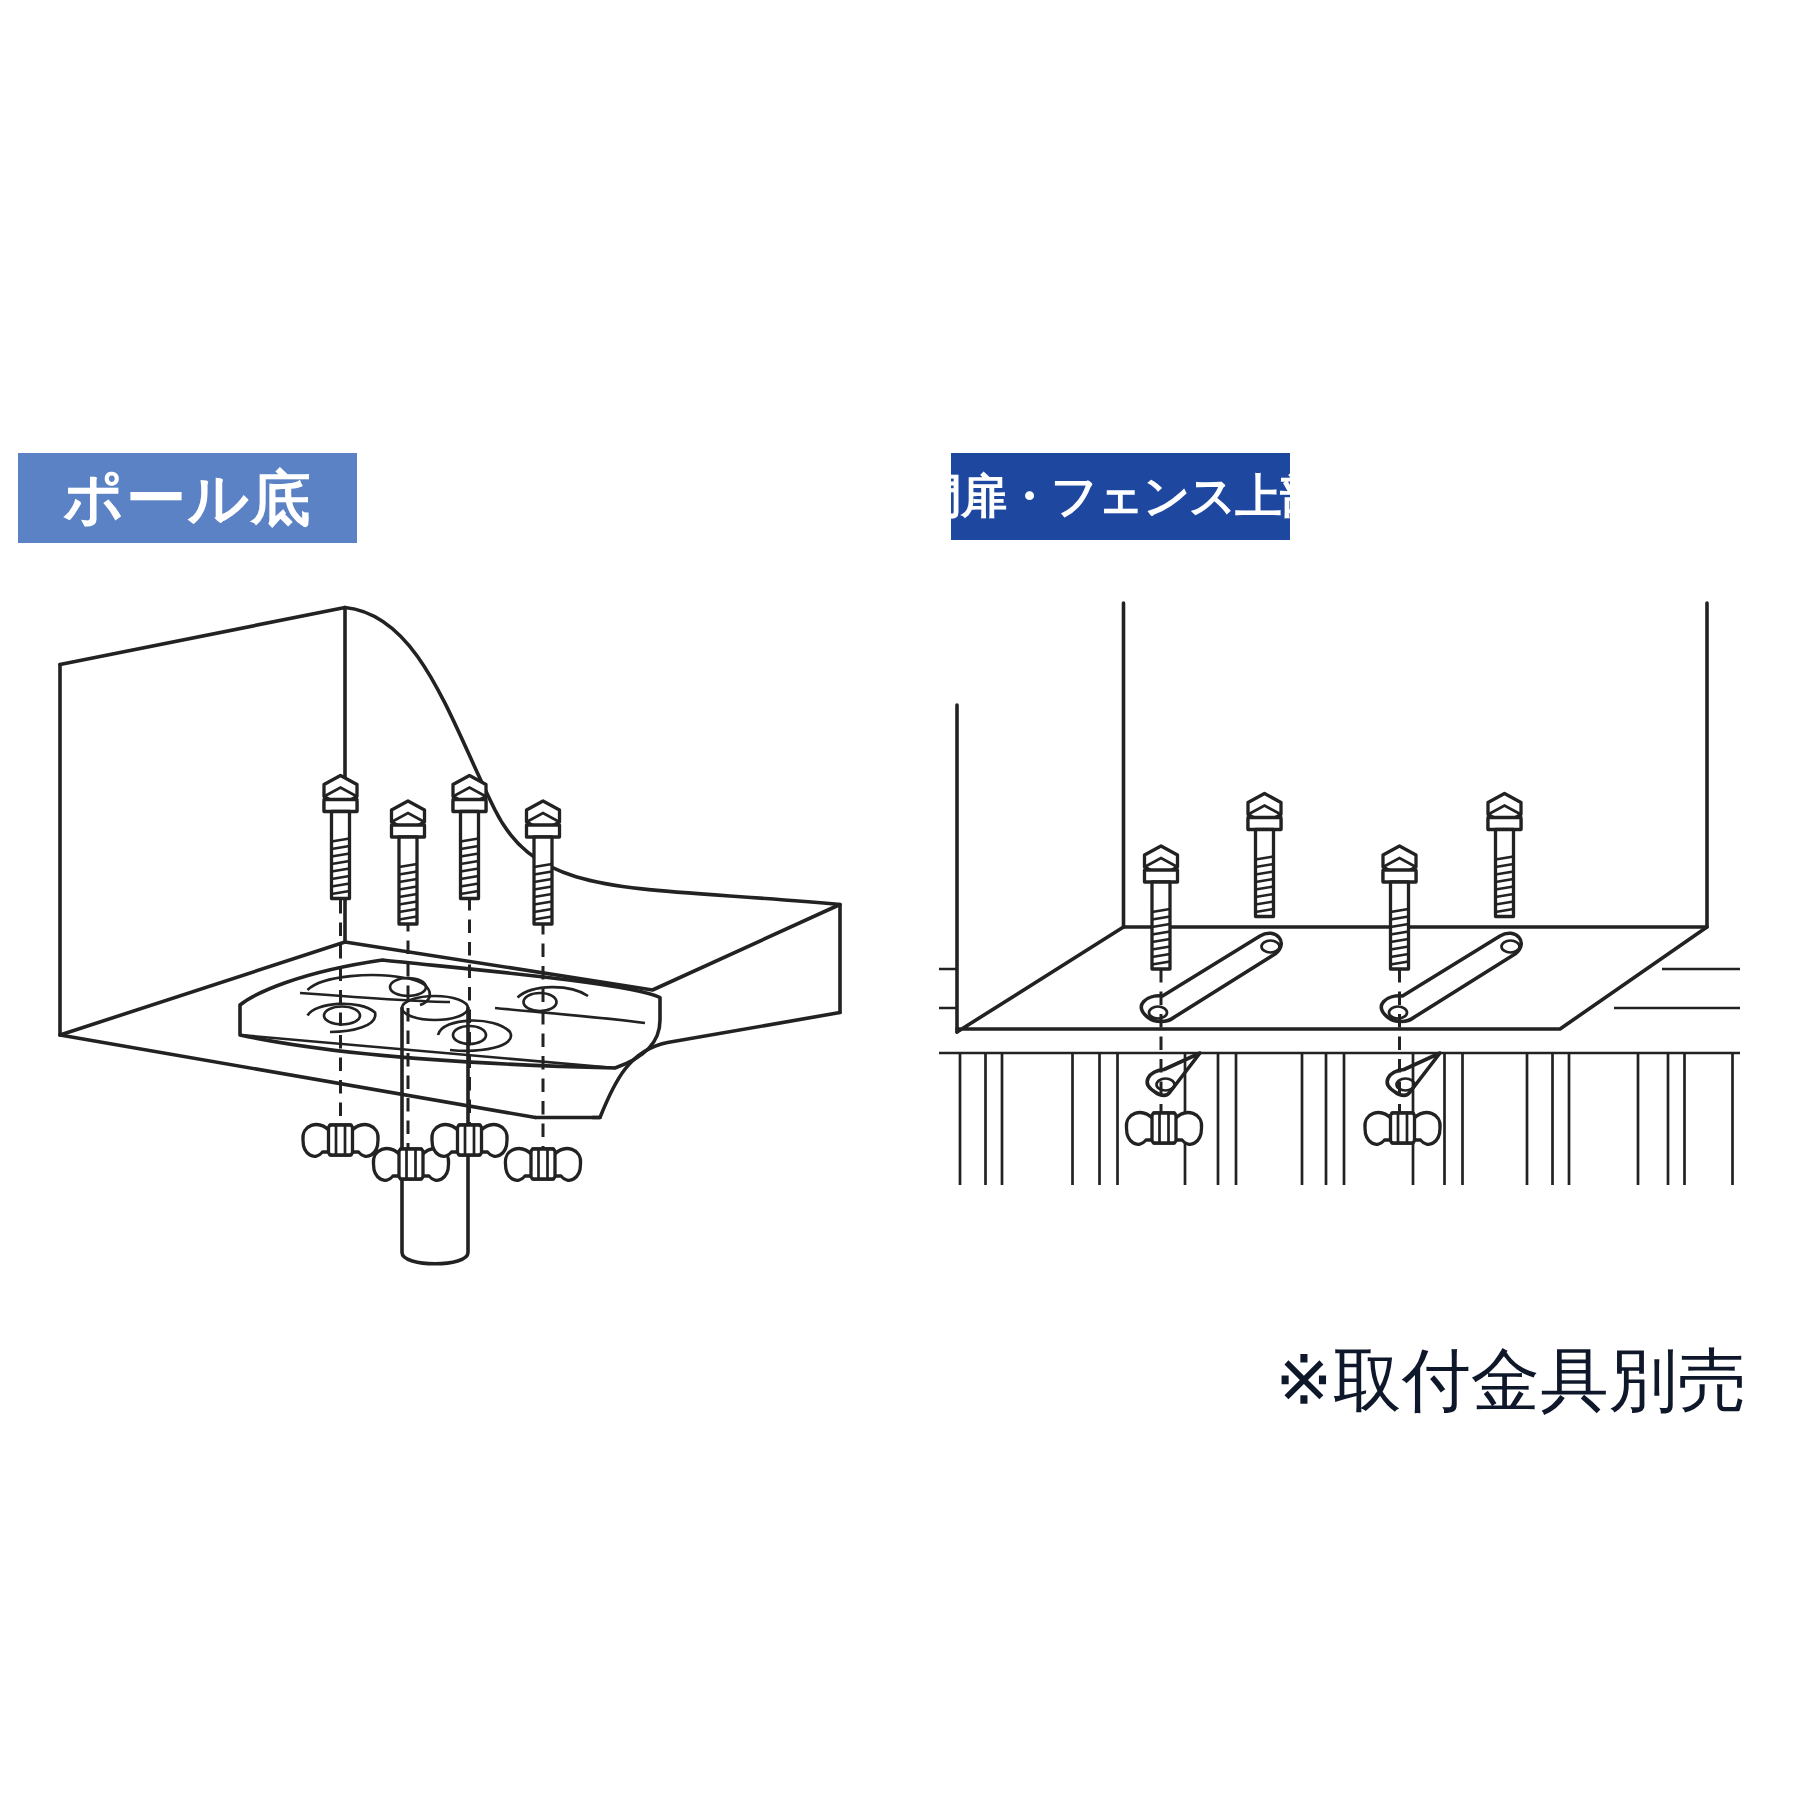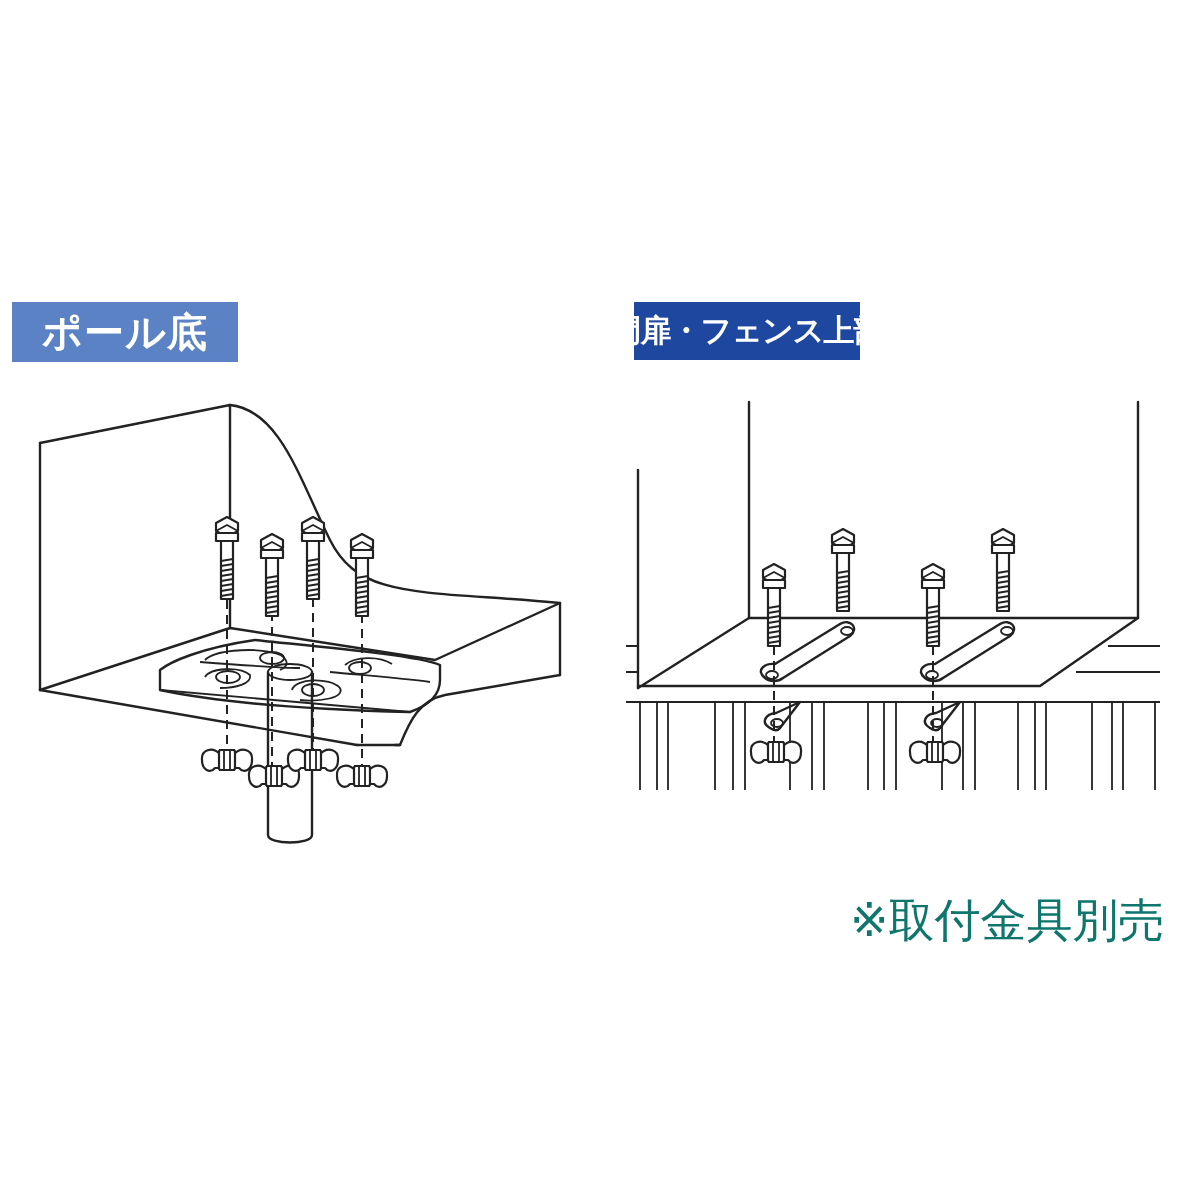--- a/index.html
+++ b/index.html
@@ -1,20 +1,20 @@
 <!DOCTYPE html>
 <html><head>
 <meta charset="utf-8">
 <style>
   html, body { margin:0; padding:0; background:#ffffff; }
   body { width:1200px; height:1200px; position:relative; overflow:hidden; font-family:"DejaVu Sans", sans-serif; }
   .label-box { position:absolute; color:#fff; font-weight:bold; display:flex; align-items:center; justify-content:center; white-space:nowrap; }
   #lbl-pole { left:12px; top:302px; width:226px; height:60px; font-size:40px; letter-spacing:1px; }
   #lbl-gate { left:634px; top:302px; width:226px; height:58px; font-size:31px; letter-spacing:-1px; }
-  #note { position:absolute; left:850px; top:890px; font-size:46px; color:#0f766e; white-space:nowrap; }
+  #note { position:absolute; left:850px; top:890px; font-size:46px; color:#0f172a; white-space:nowrap; }
   svg { position:absolute; left:0; top:0; }
   .ln { fill:none; stroke:#222; stroke-width:2.4; stroke-linejoin:round; stroke-linecap:round; }
   .ln-thin { fill:none; stroke:#222; stroke-width:1.8; }
   .dash { fill:none; stroke:#222; stroke-width:2; stroke-dasharray:9 6; }
   .wf { fill:#fff; stroke:#222; stroke-width:2.2; stroke-linejoin:round; }
 </style>
 </head>
 <body>
 
 <div id="lbl-pole" class="label-box" style="background:#5b82c4;">ポール底</div>

